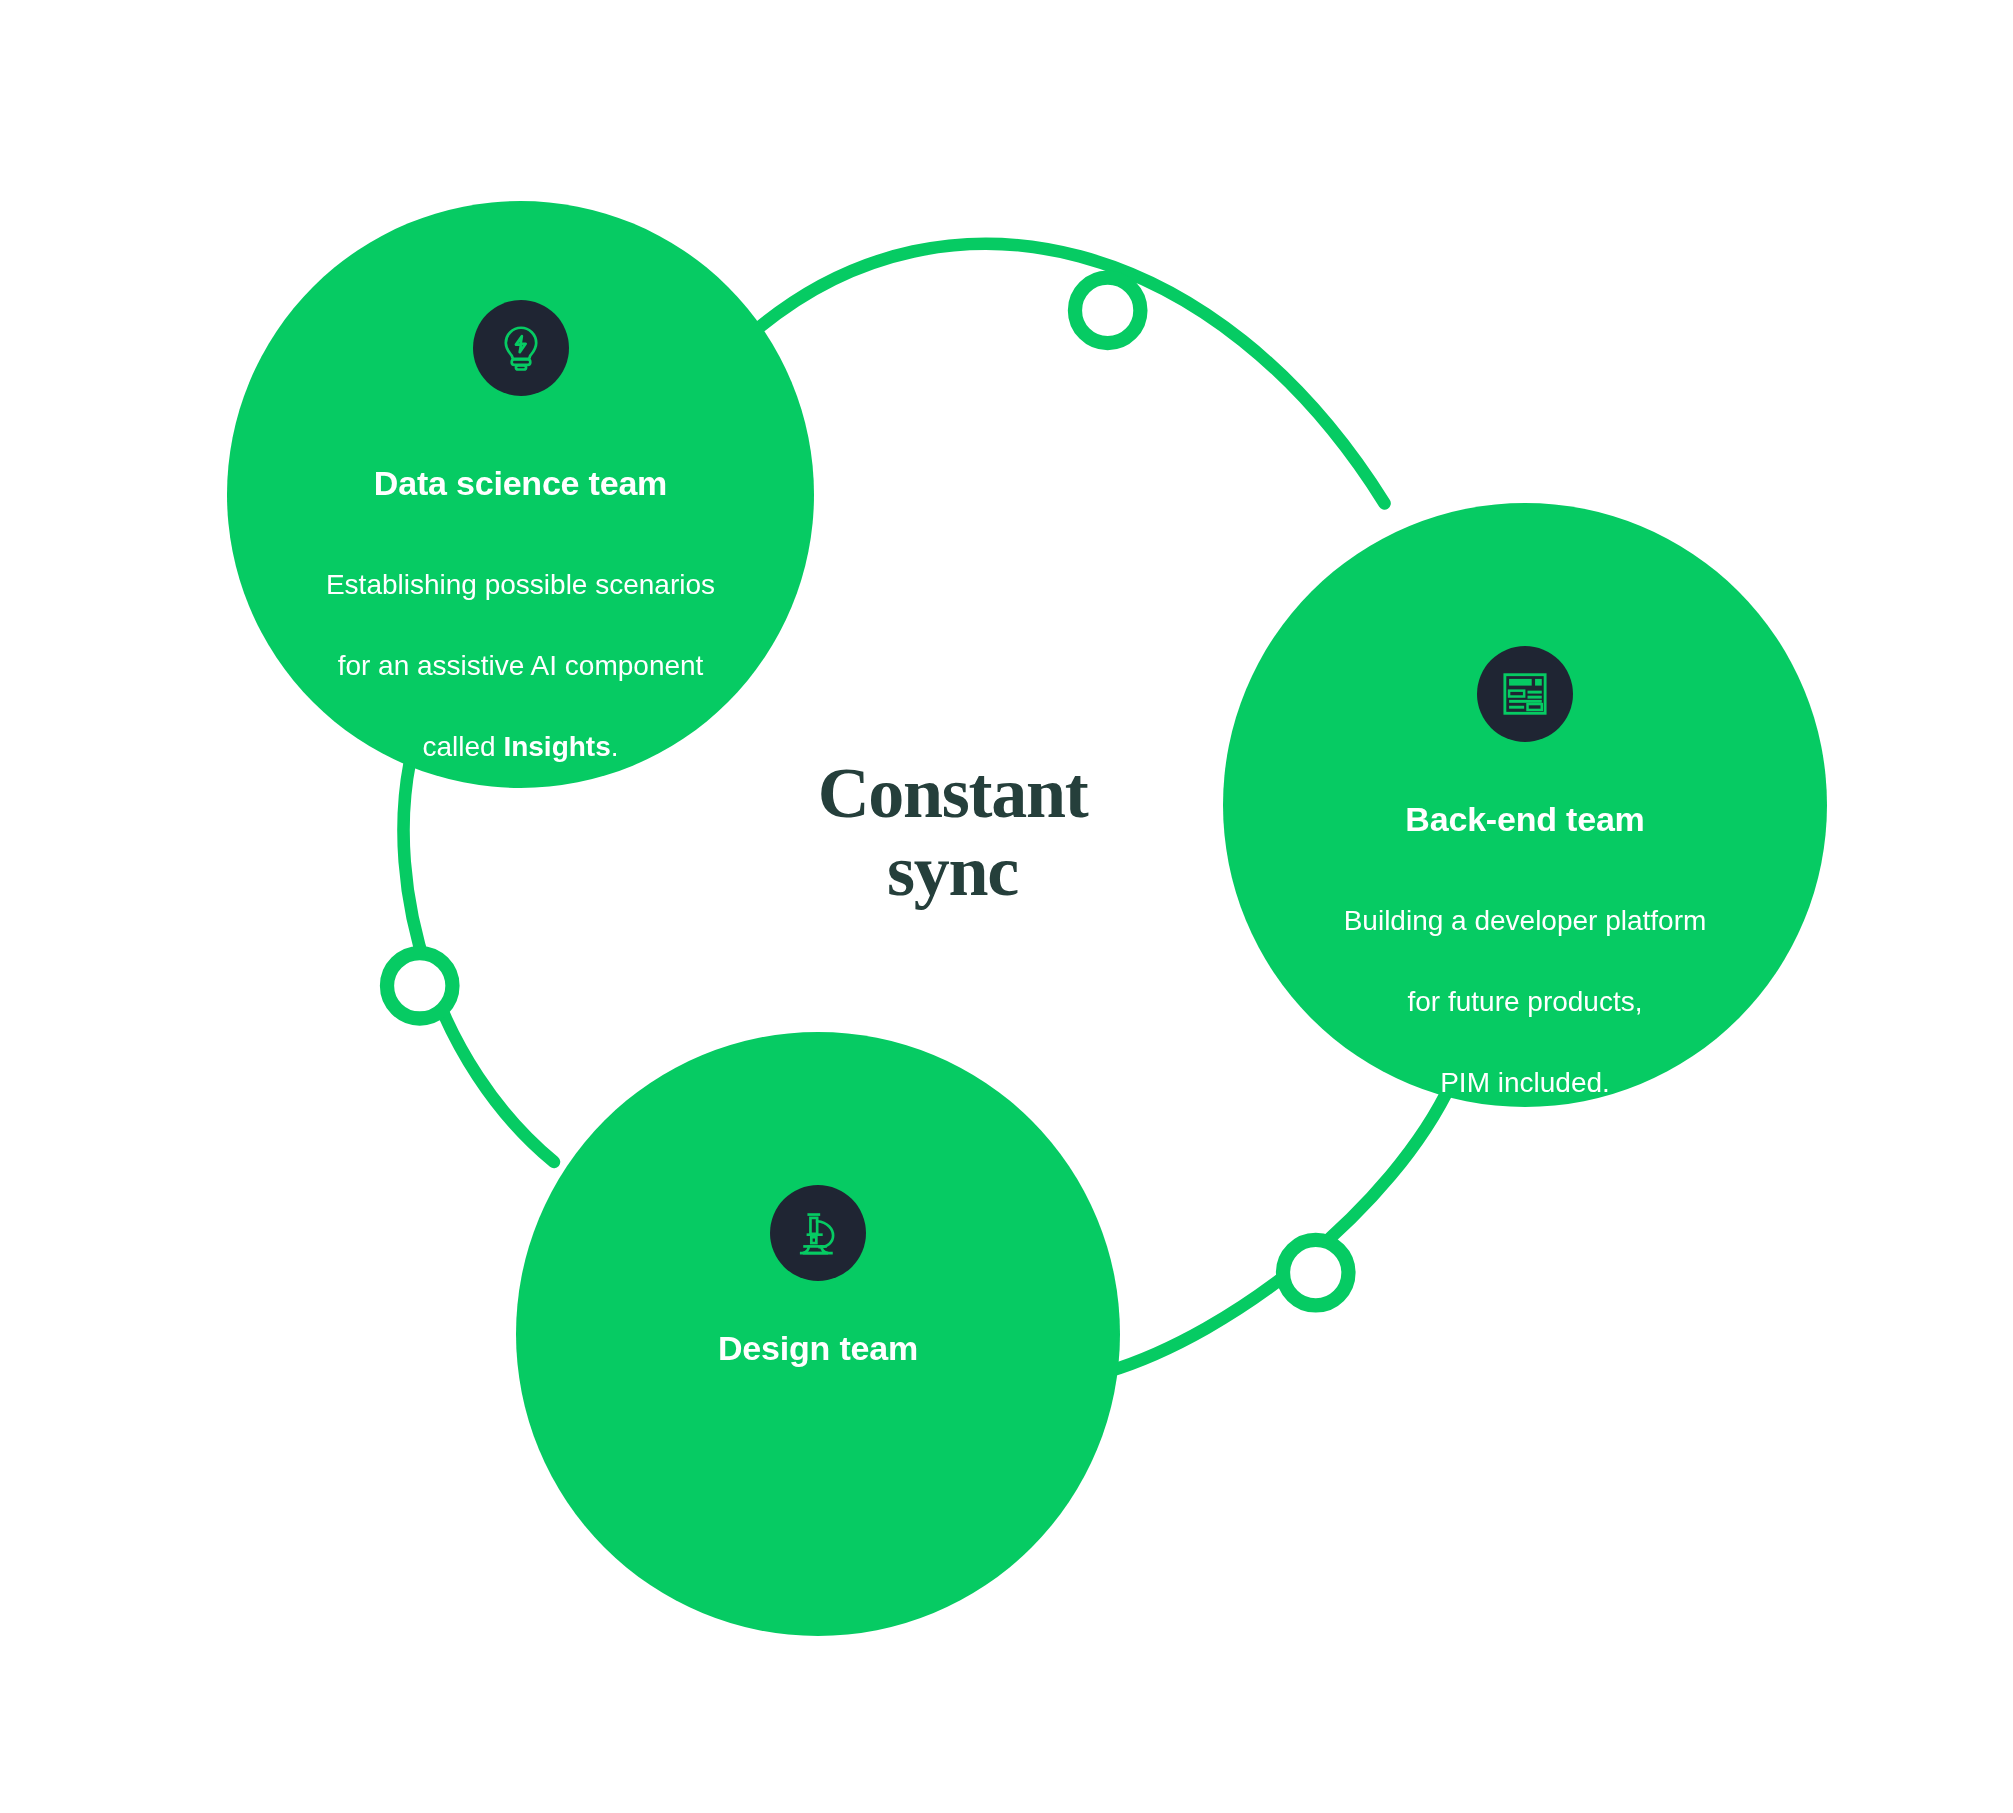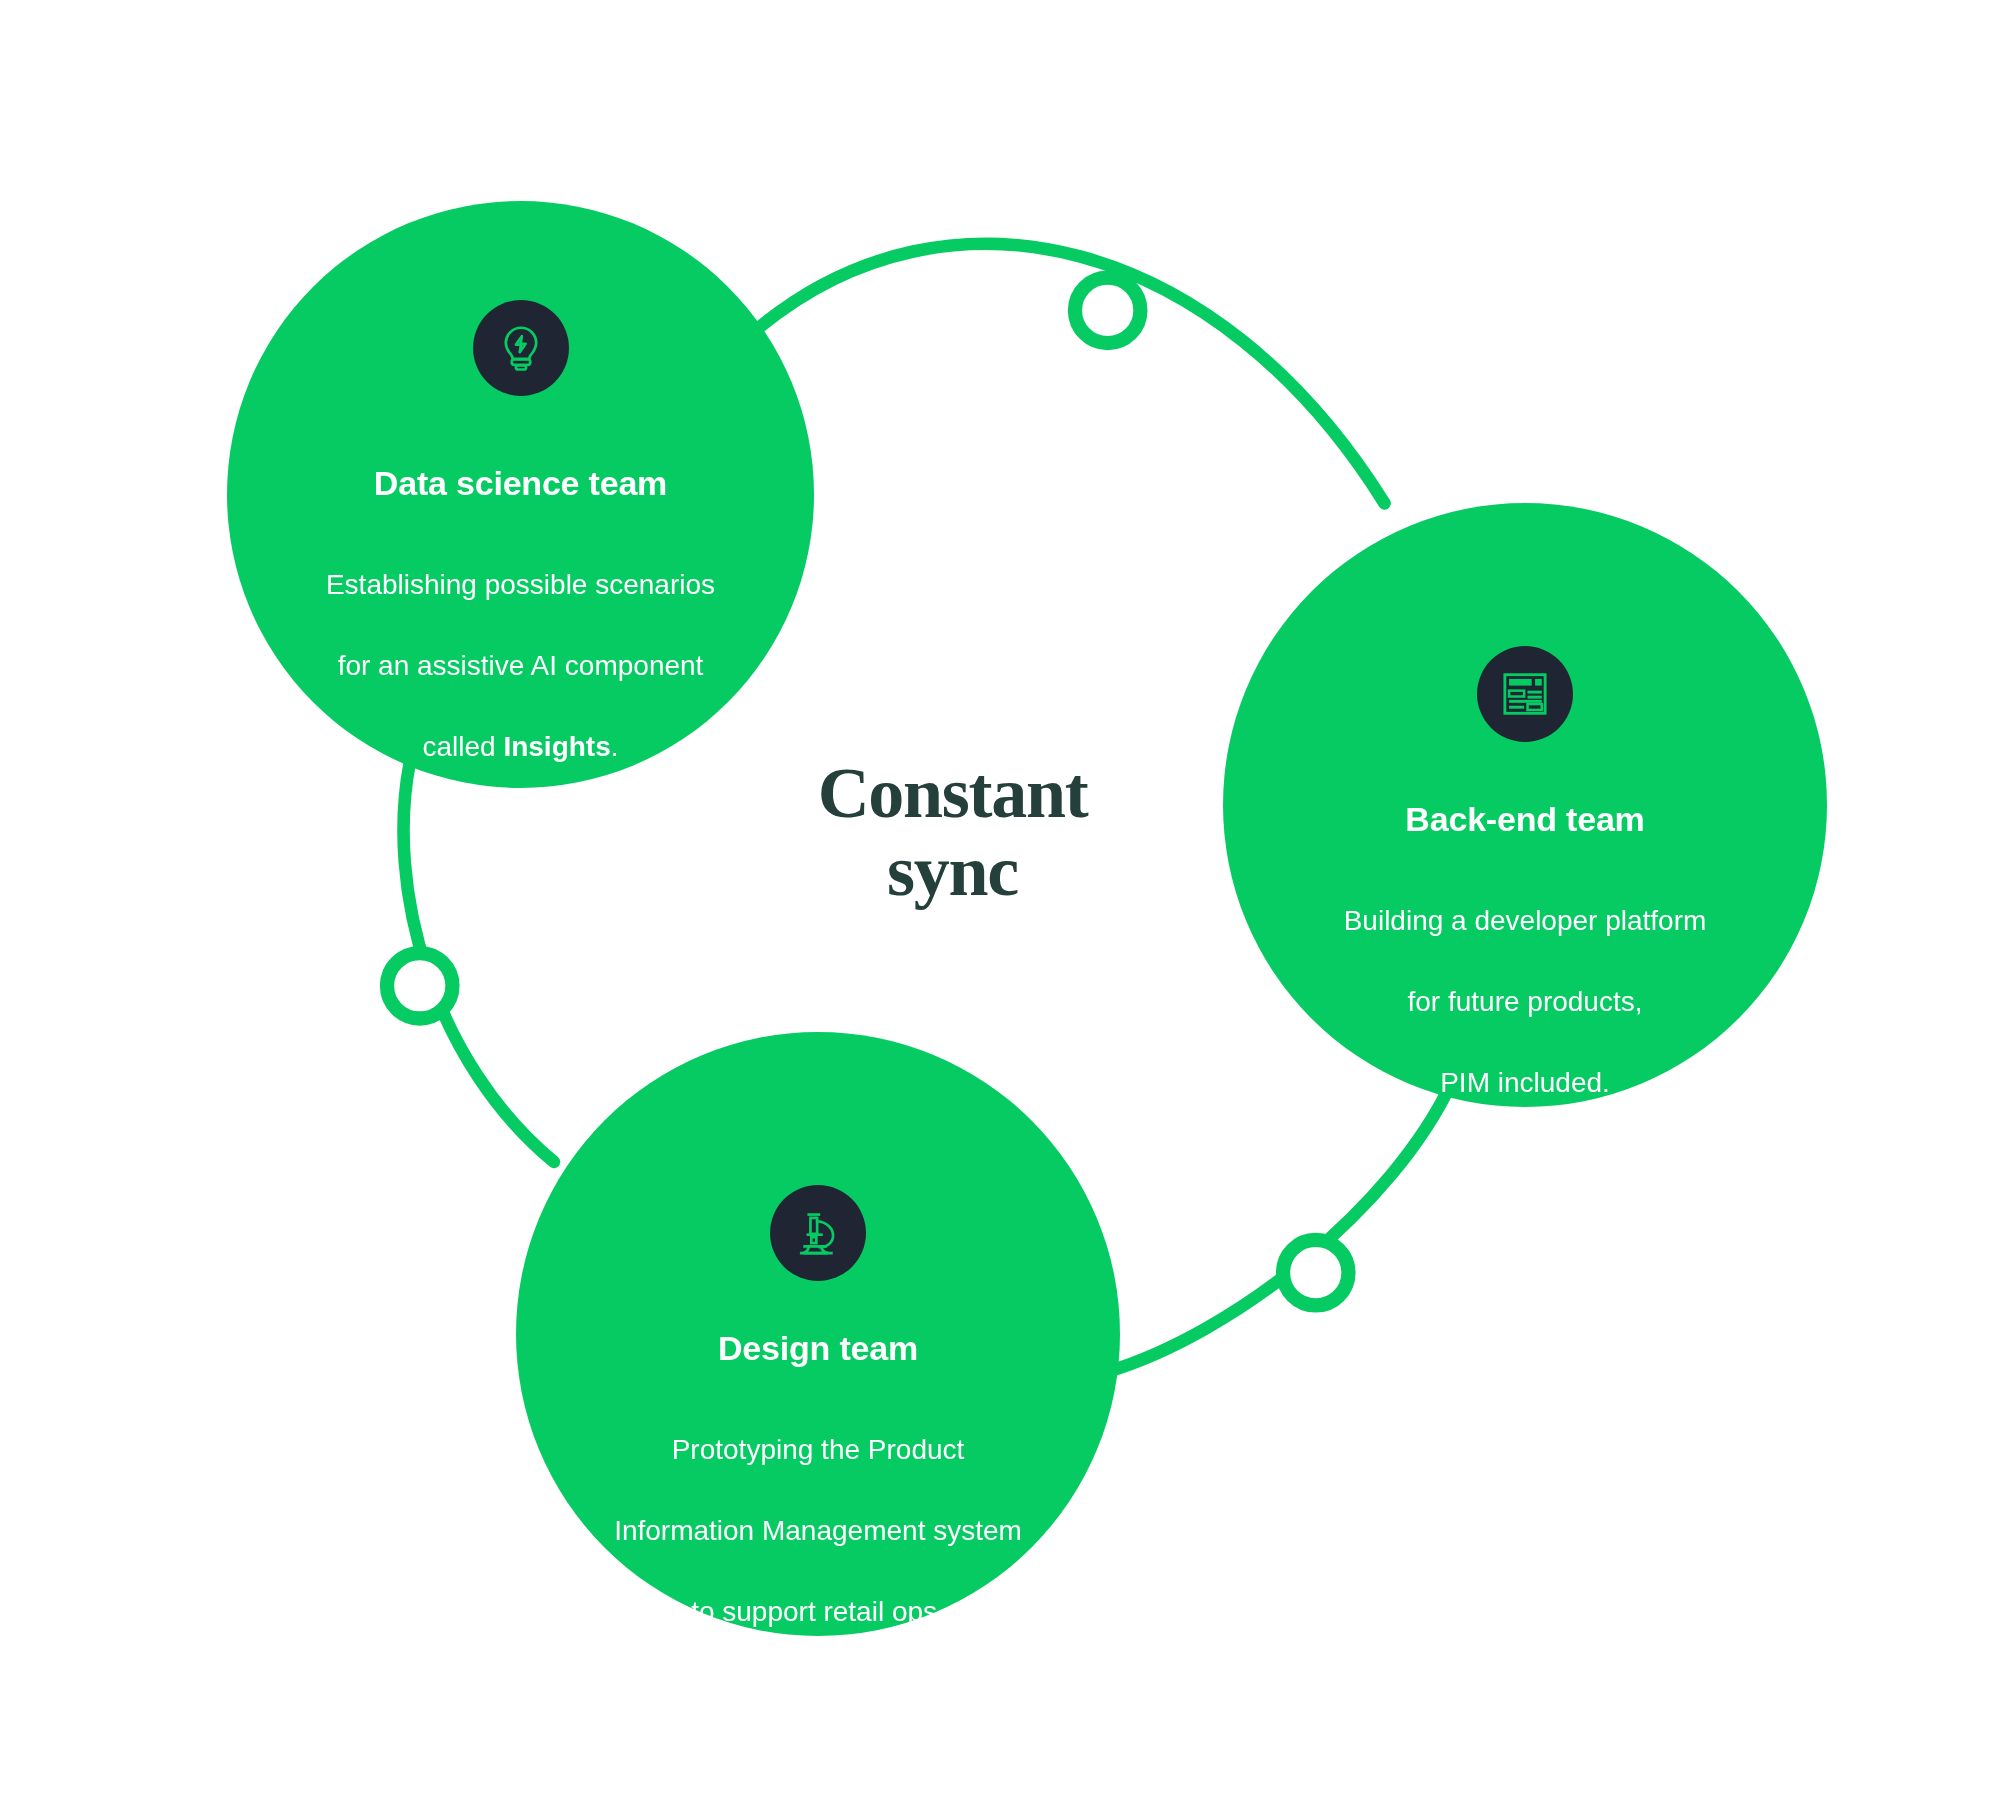--- a/index.html
+++ b/index.html
@@ -159,21 +159,16 @@
         <rect x="23" y="36" width="6" height="7"></rect>
         <path d="M30 17 c13 1 19 10 19 17 0 8 -7 14 -16 14"></path>
         <path d="M15 47 h25"></path>
         <path d="M20 47 c0 5 -4 7 -7 8 h30 c-4 -1 -8 -3 -8 -8"></path>
         <path d="M11 55 h36"></path>
       </svg>
     </div>
 
     <div class="node-title" style="top:298px;">Design team</div>
 
-    <div class="node-desc" style="top:357px; padding:0 42px;">
-      <span>Prototyping the Product</span><br>
-      <span>Information Management system</span><br>
-      <span>to support retail ops.</span>
-    </div>
   </div>
 
 </div>
 
 
 </body></html>

